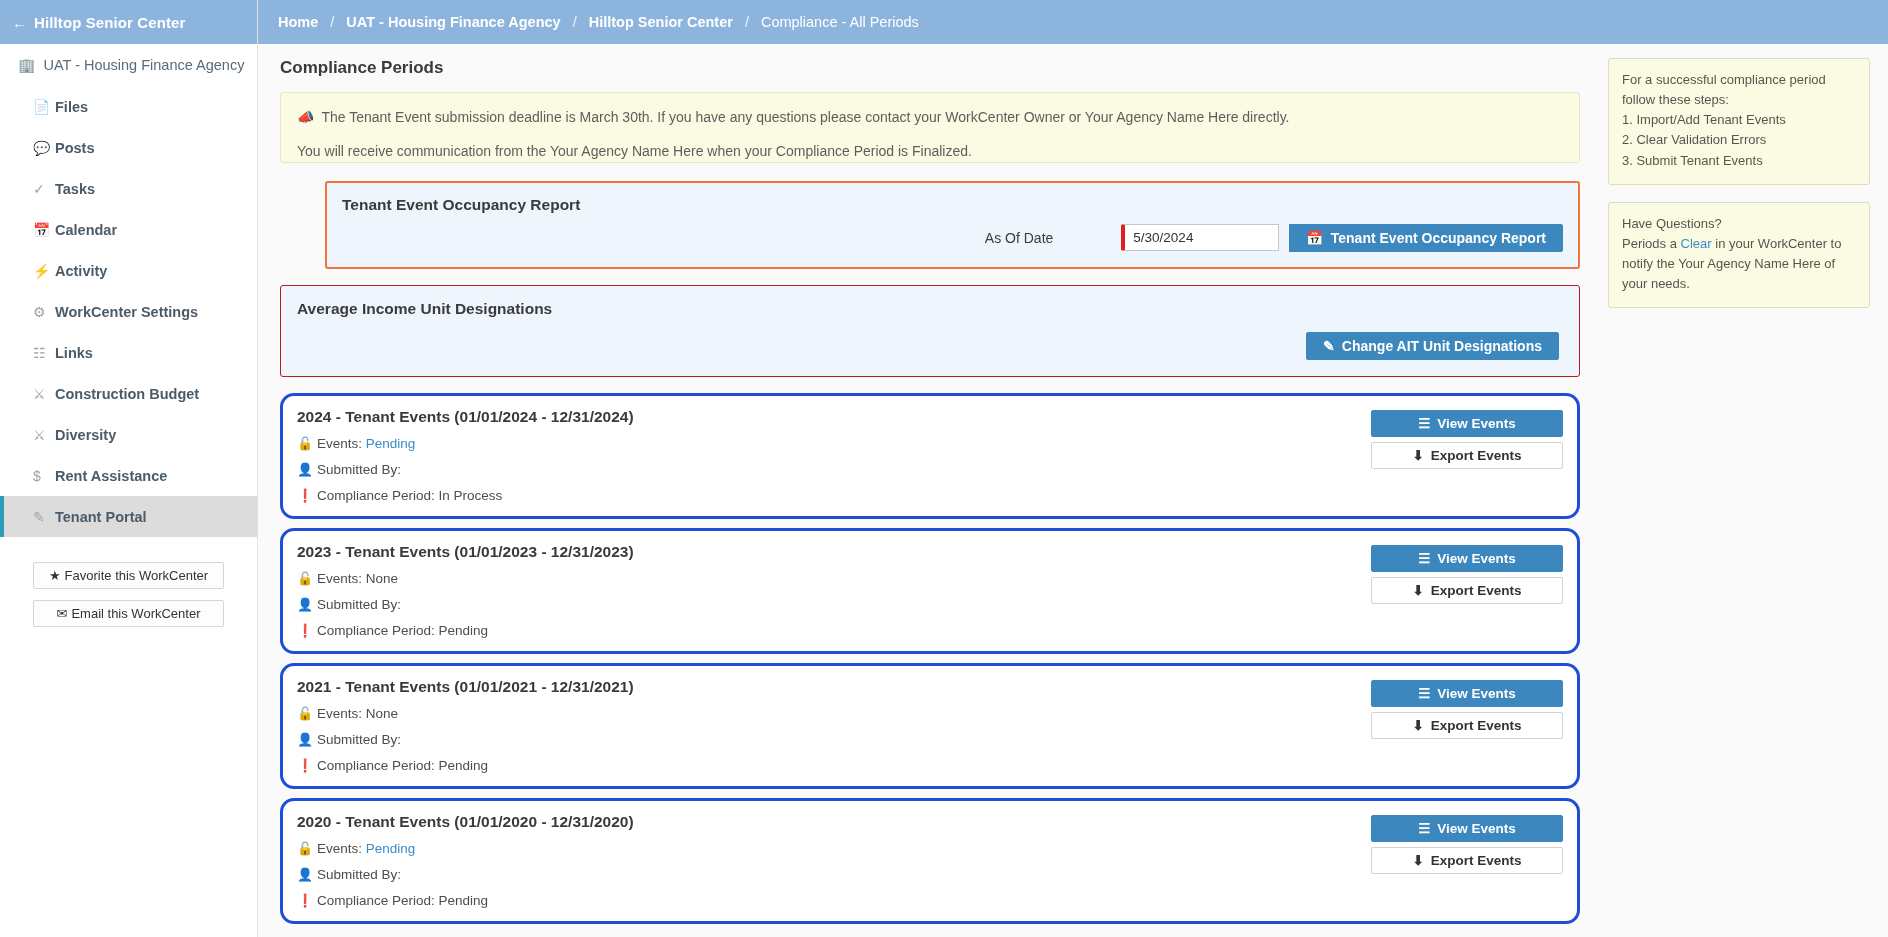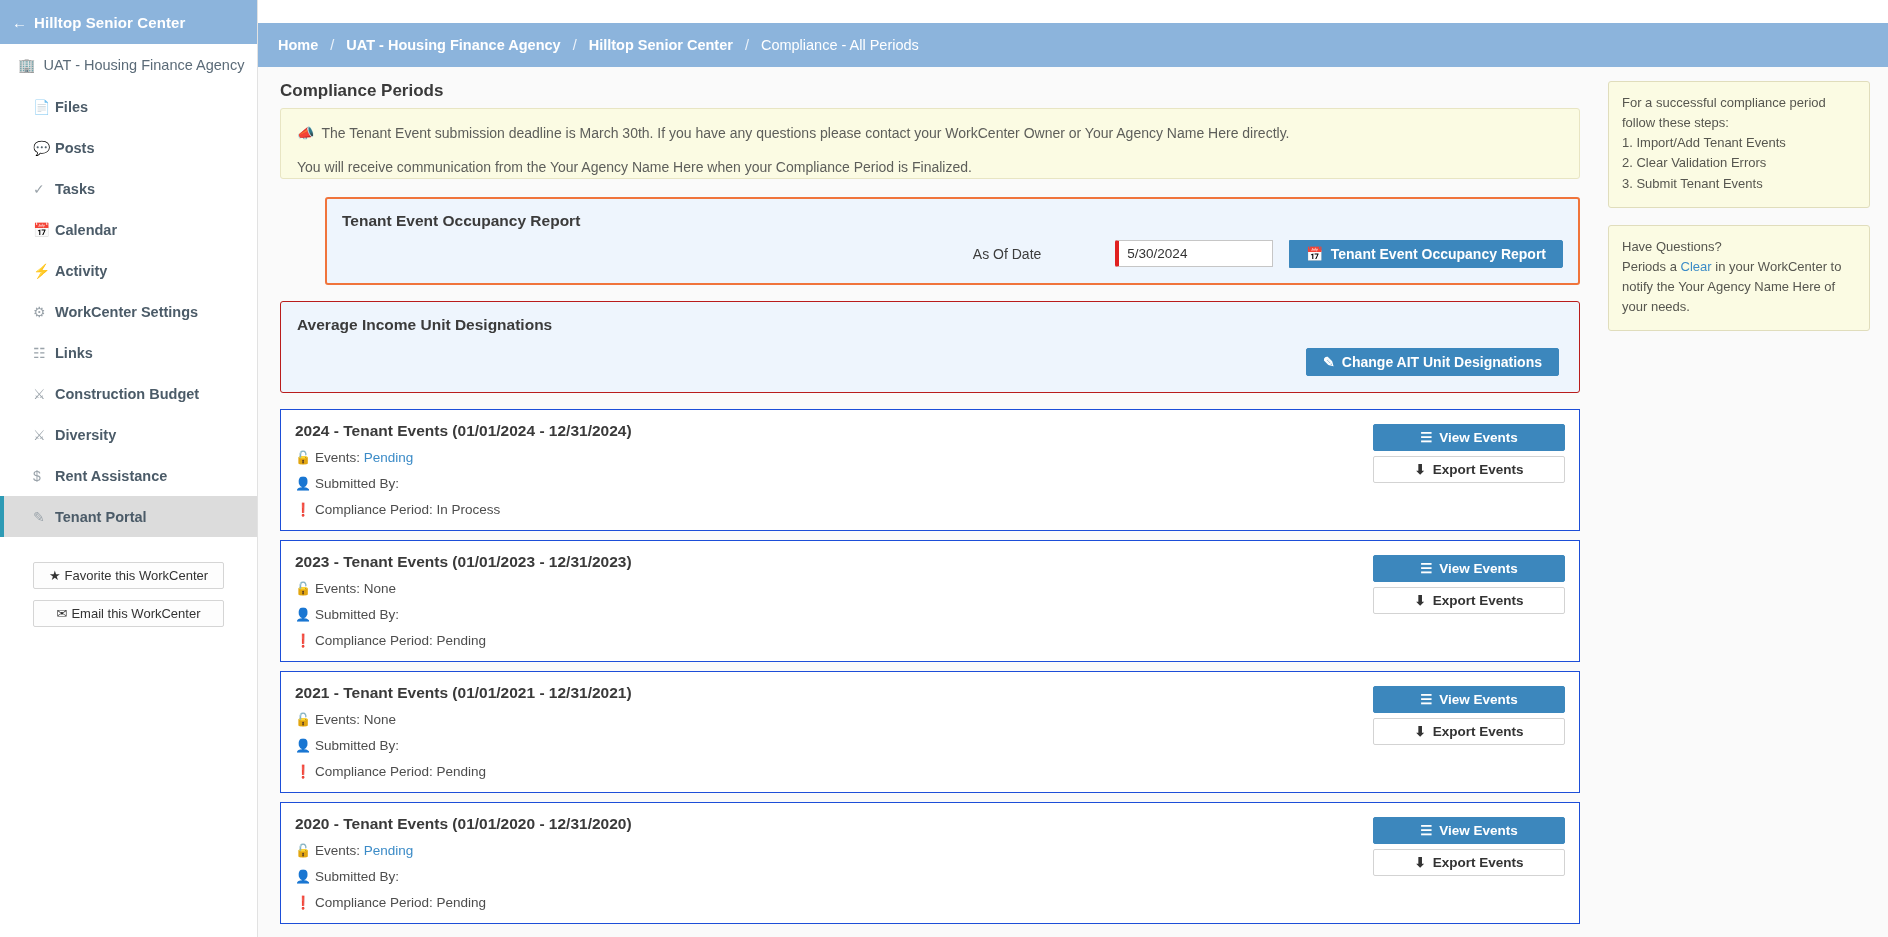--- a/index.html
+++ b/index.html
@@ -59,34 +59,34 @@
     font-size: 13px; color: #333; cursor: pointer;
     margin-bottom: 11px; border-radius: 2px;
   }
   .side-btn .ico { margin-right: 4px; }
 
   
   .main-col { flex: 1; display: flex; flex-direction: column; height: 937px; }
   .topbar {
     height: 44px; background: #8cb4dc;
     display: flex; align-items: center;
-    padding-left: 20px; color: #ffffff; font-size: 14.5px; margin-top: 23px;
+    padding-left: 20px; color: #ffffff; font-size: 14.5px;
   }
   .crumb { color: #ffffff; text-decoration: none; font-weight: bold; cursor: pointer; }
   .crumb.last { font-weight: normal; }
   .crumb-sep { margin: 0 12px; color: #ecf3fa; font-weight: normal; }
 
   .content-area {
     flex: 1; display: flex;
     background: #fafafa; overflow: hidden;
   }
   .center { flex: 1; padding: 14px 18px 0 22px; min-width: 0; }
   .page-title {
     font-size: 17px; font-weight: bold;
-    color: #3a3a3a; margin-bottom: 7px;
+    color: #3a3a3a; margin-bottom: 14px;
   }
 
   .alert-box {
     background: #fbfbe3; border: 1px solid #e8e5c3;
     border-radius: 3px; padding: 14px 18px 0 16px;
     margin-bottom: 18px;
   }
   .alert-box p { color: #5d5e5a; font-size: 14px; line-height: 1.45; }
   .alert-box p + p { margin-top: 14px; }
   .alert-box .bullhorn { color: #4a4a46; margin-right: 7px; }
@@ -96,21 +96,21 @@
     border-radius: 3px; margin-bottom: 16px;
     padding: 14px 20px 16px 16px;
   }
   .panel.highlight { border: 2px solid #f0743b; padding: 13px 15px 15px 15px; margin-left: 45px; }
   .panel h3 {
     font-size: 15.5px; font-weight: bold;
     color: #3b3b3b; margin-bottom: 10px;
   }
   .panel-row {
     display: flex; align-items: center;
-    justify-content: flex-end; gap: 16px;
+    justify-content: flex-end; gap: 10px;
   }
   .field-label { font-size: 14px; color: #3c3c3c; margin-right: 12px; }
   .date-wrap { position: relative; display: inline-block; padding-left: 46px; }
   .date-input {
     width: 158px; height: 27px;
     border: 1px solid #c6c6c6; border-left: 4px solid #e02020;
     background: #fff; font-family: "Liberation Sans", sans-serif;
     font-size: 13.5px; color: #333;
     padding-left: 8px; border-radius: 2px 0 0 2px; outline: none;
   }
@@ -121,22 +121,22 @@
     height: 28px; padding: 0 16px; cursor: pointer;
     border-radius: 0 2px 2px 0;
     display: inline-flex; align-items: center; gap: 7px;
     white-space: nowrap;
   }
   .btn-primary.standalone { border-radius: 2px; }
   .panel-row.ait { justify-content: flex-end; margin-top: 14px; }
 
   
   .period-card {
-    background: #ffffff; border: 1px solid #1d4ed8;
-    border-radius: 0; margin-bottom: 9px;
+    background: #ffffff; border: 3px solid #1d4ed8;
+    border-radius: 14px; margin-bottom: 9px;
     padding: 12px 14px 11px 14px;
     display: flex; justify-content: space-between; align-items: flex-start;
   }
   .period-left { flex: 1; min-width: 0; }
   .period-title {
     font-size: 15.5px; font-weight: bold;
     color: #3a3a3a; margin-bottom: 10px;
   }
   .meta-row {
     display: flex; align-items: center;

